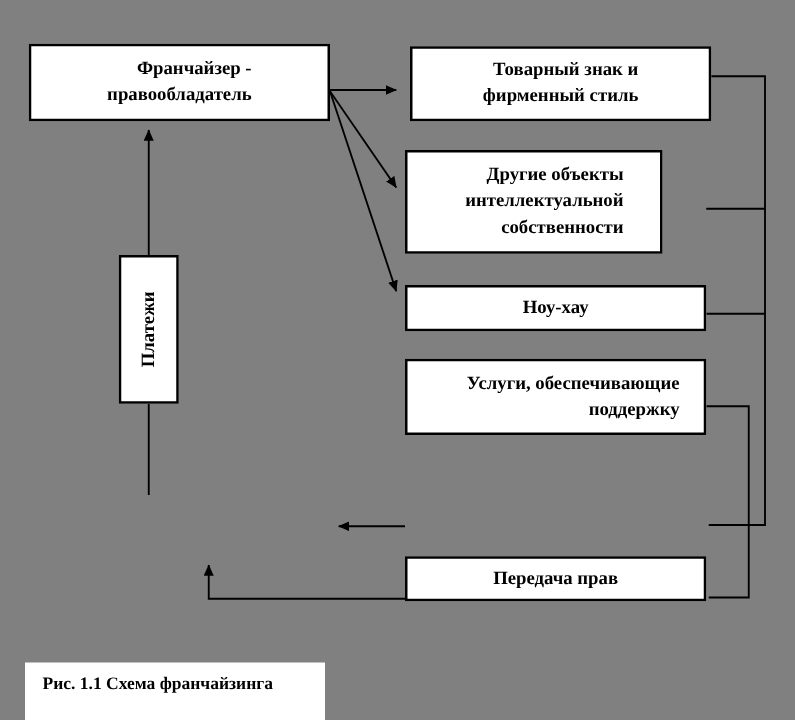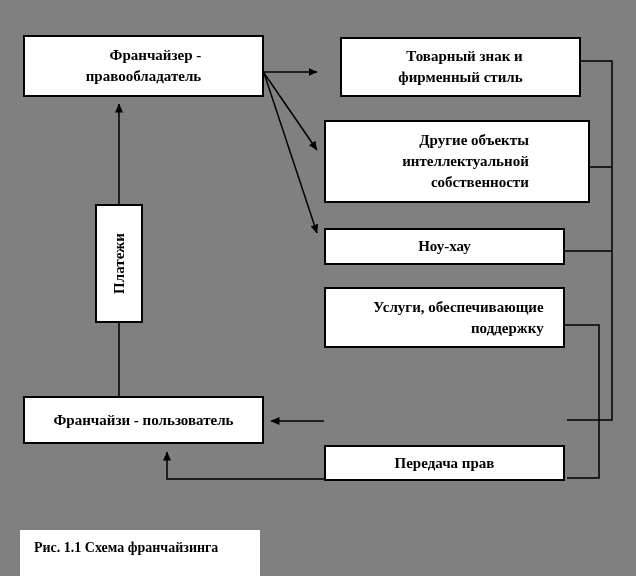--- a/index.html
+++ b/index.html
@@ -32,22 +32,22 @@
     justify-content: center;
     text-align: right;
     font-weight: bold;
     font-size: 15px;
     line-height: 1.4;
     color: var(--text, #000000);
     white-space: pre-line;
     padding: 2px 4px;
   }
   #n-franchisor        { left: 23px;  top: 35px;  width: 241px; height: 62px; }
-  #n-trademark         { left: 340px; top: 37px;  width: 241px; height: 60px; }
-  #n-other-ip          { left: 324px; top: 120px; width: 266px; height: 83px; padding-left: 21px; }
+  #n-trademark         { left: 328px; top: 37px;  width: 241px; height: 60px; }
+  #n-other-ip          { left: 324px; top: 120px; width: 206px; height: 83px; padding-left: 21px; }
   #n-know-how          { left: 324px; top: 228px; width: 241px; height: 37px; font-family: Liberation Serif, serif; }
   #n-support-services  { left: 324px; top: 287px; width: 241px; height: 61px; padding-left: 32px; }
   #n-payments          { left: 95px;  top: 204px; width: 48px;  height: 119px; }
   #n-franchisee        { left: 23px;  top: 396px; width: 241px; height: 48px; }
   #n-rights-transfer   { left: 324px; top: 397px; width: 241px; height: 36px; margin-top: 48px; }
   #n-services-provision{ left: 324px; top: 456px; width: 241px; height: 36px; }
   #n-payments .vtext {
     display: inline-block;
     transform: rotate(-90deg);
     white-space: nowrap;
@@ -108,20 +108,19 @@
 
   <div class="node" id="n-know-how">Ноу-хау</div>
 
   <div class="node" id="n-support-services">Услуги, обеспечивающие
 поддержку</div>
 
   <div class="node" id="n-payments">
     <span class="vtext">Платежи</span>
   </div>
 
-  <div class="node" id="n-franchisee">Франчайзи - пользователь</div>
 
   <div class="node" id="n-rights-transfer">Передача прав</div>
 
 
   <div class="caption-box">Рис. 1.1 Схема франчайзинга</div>
 
 </div>
 
 </body></html>

